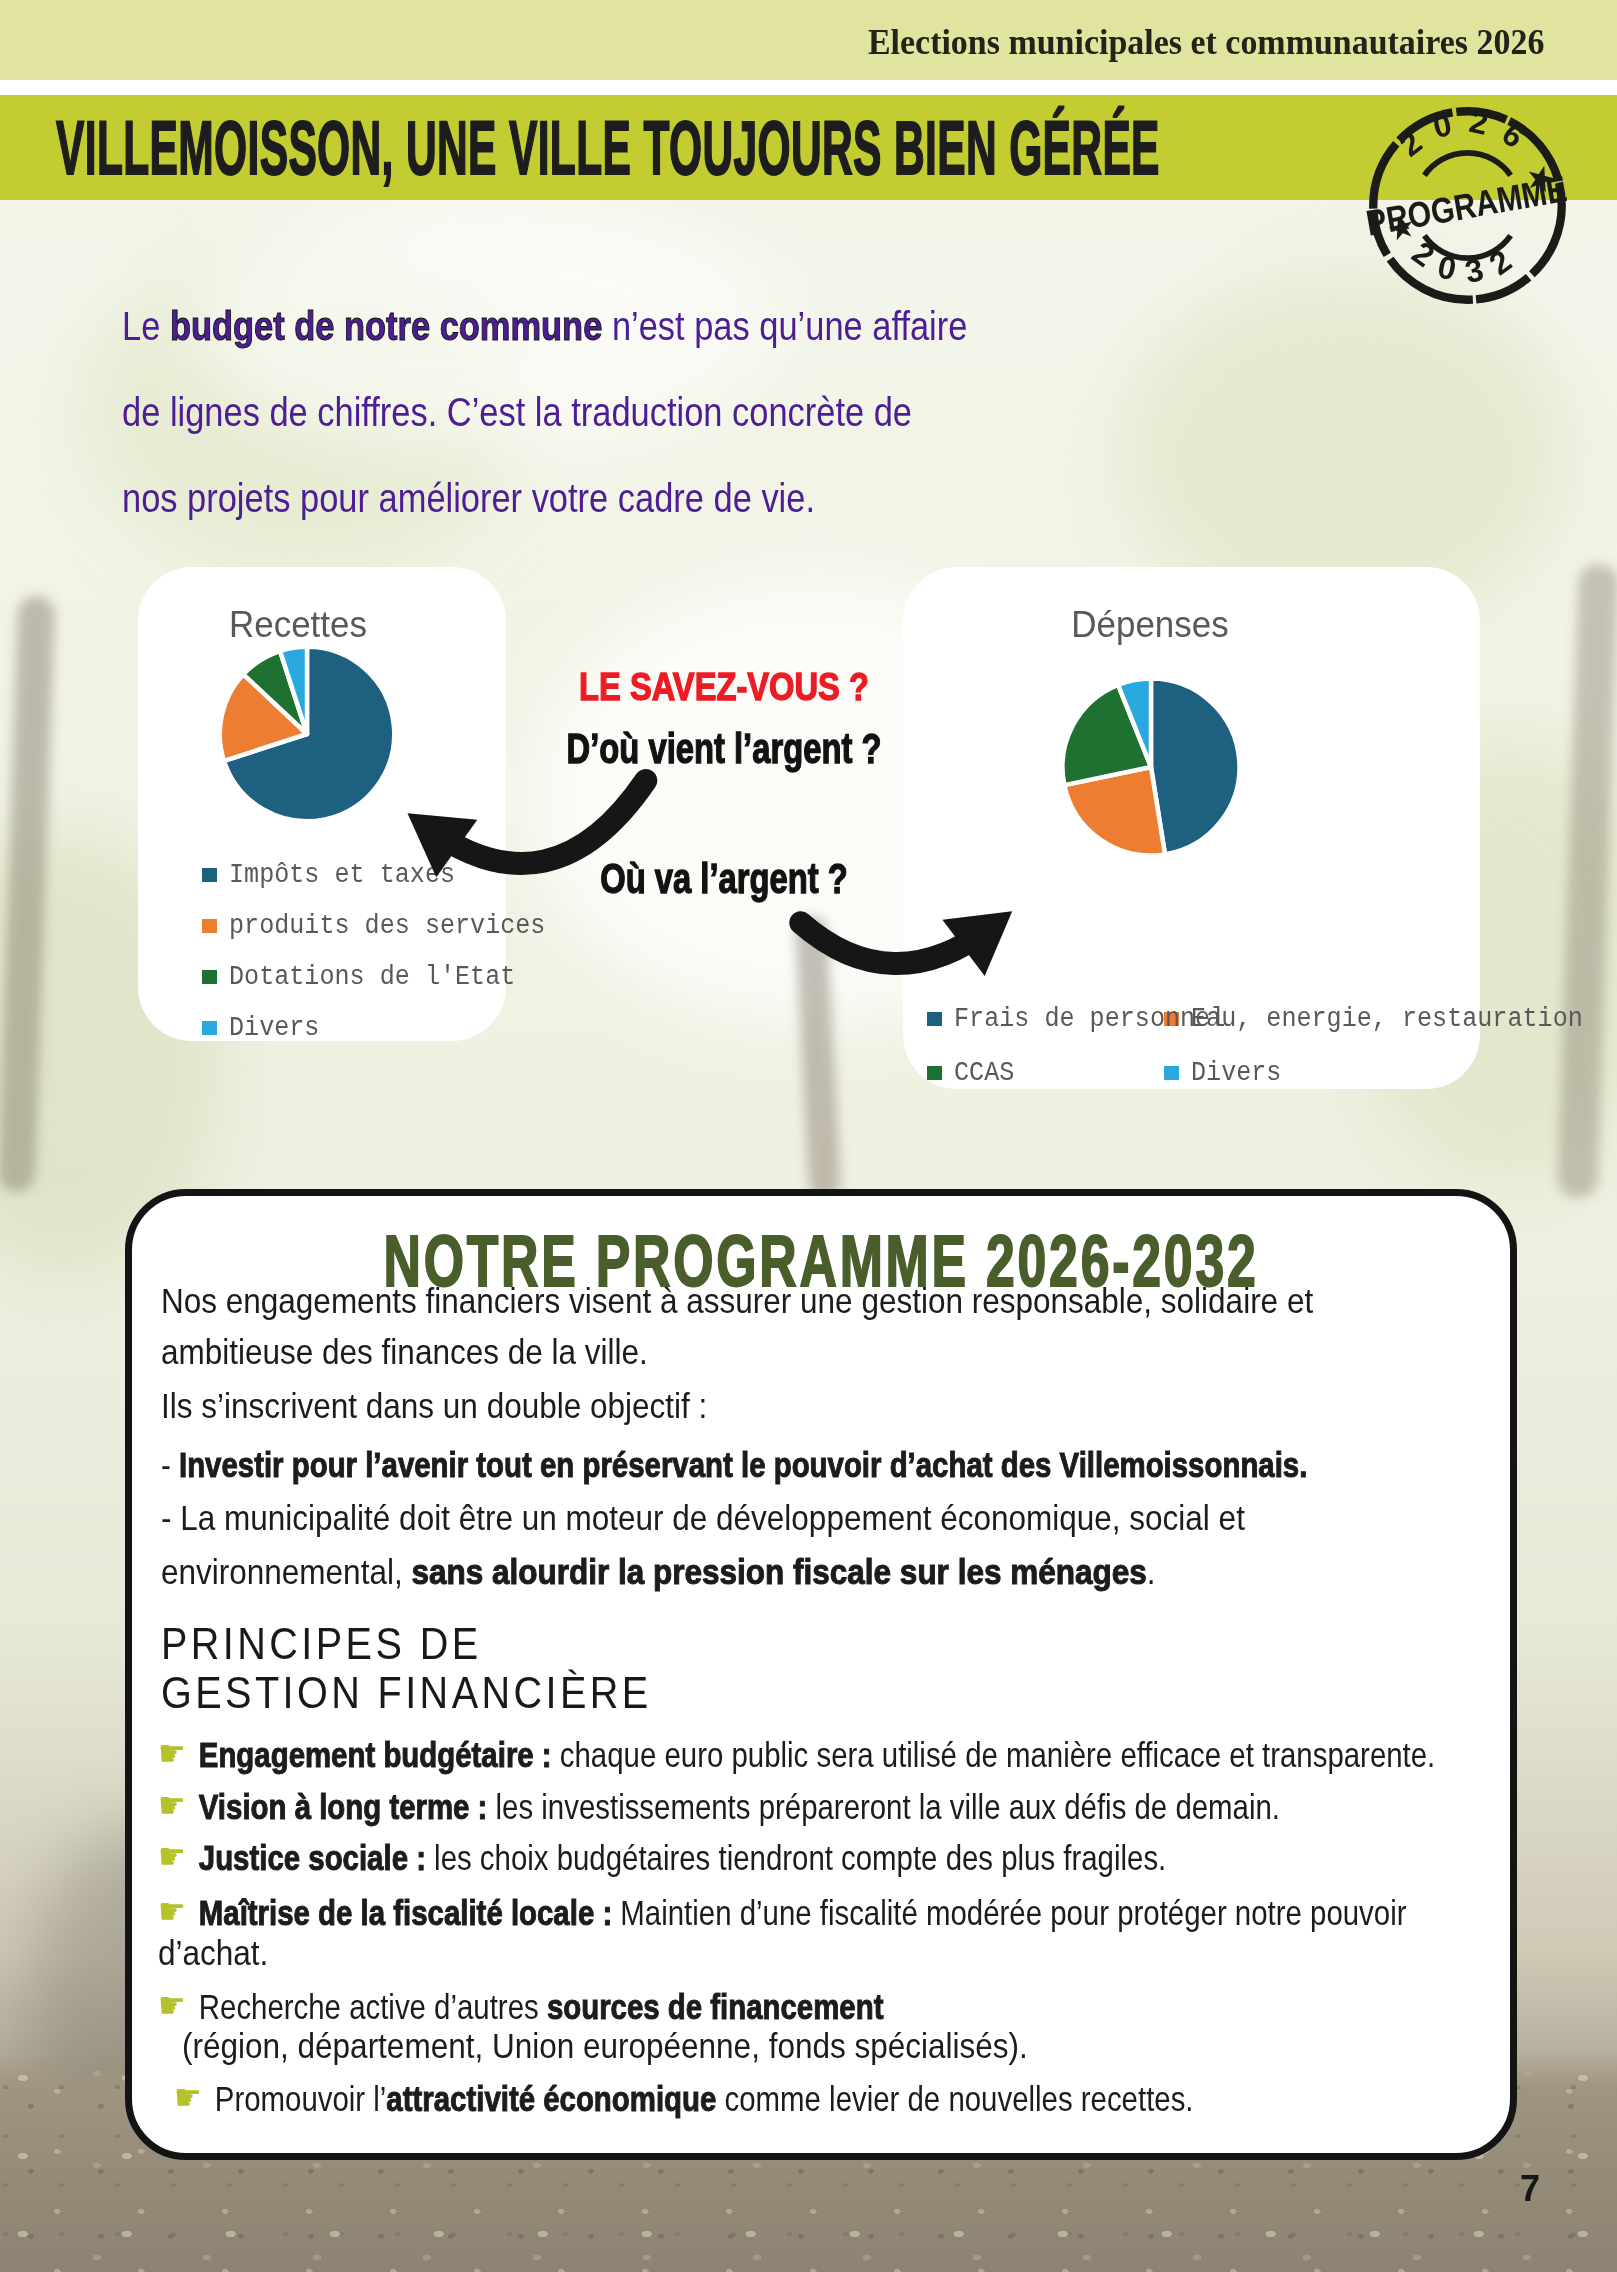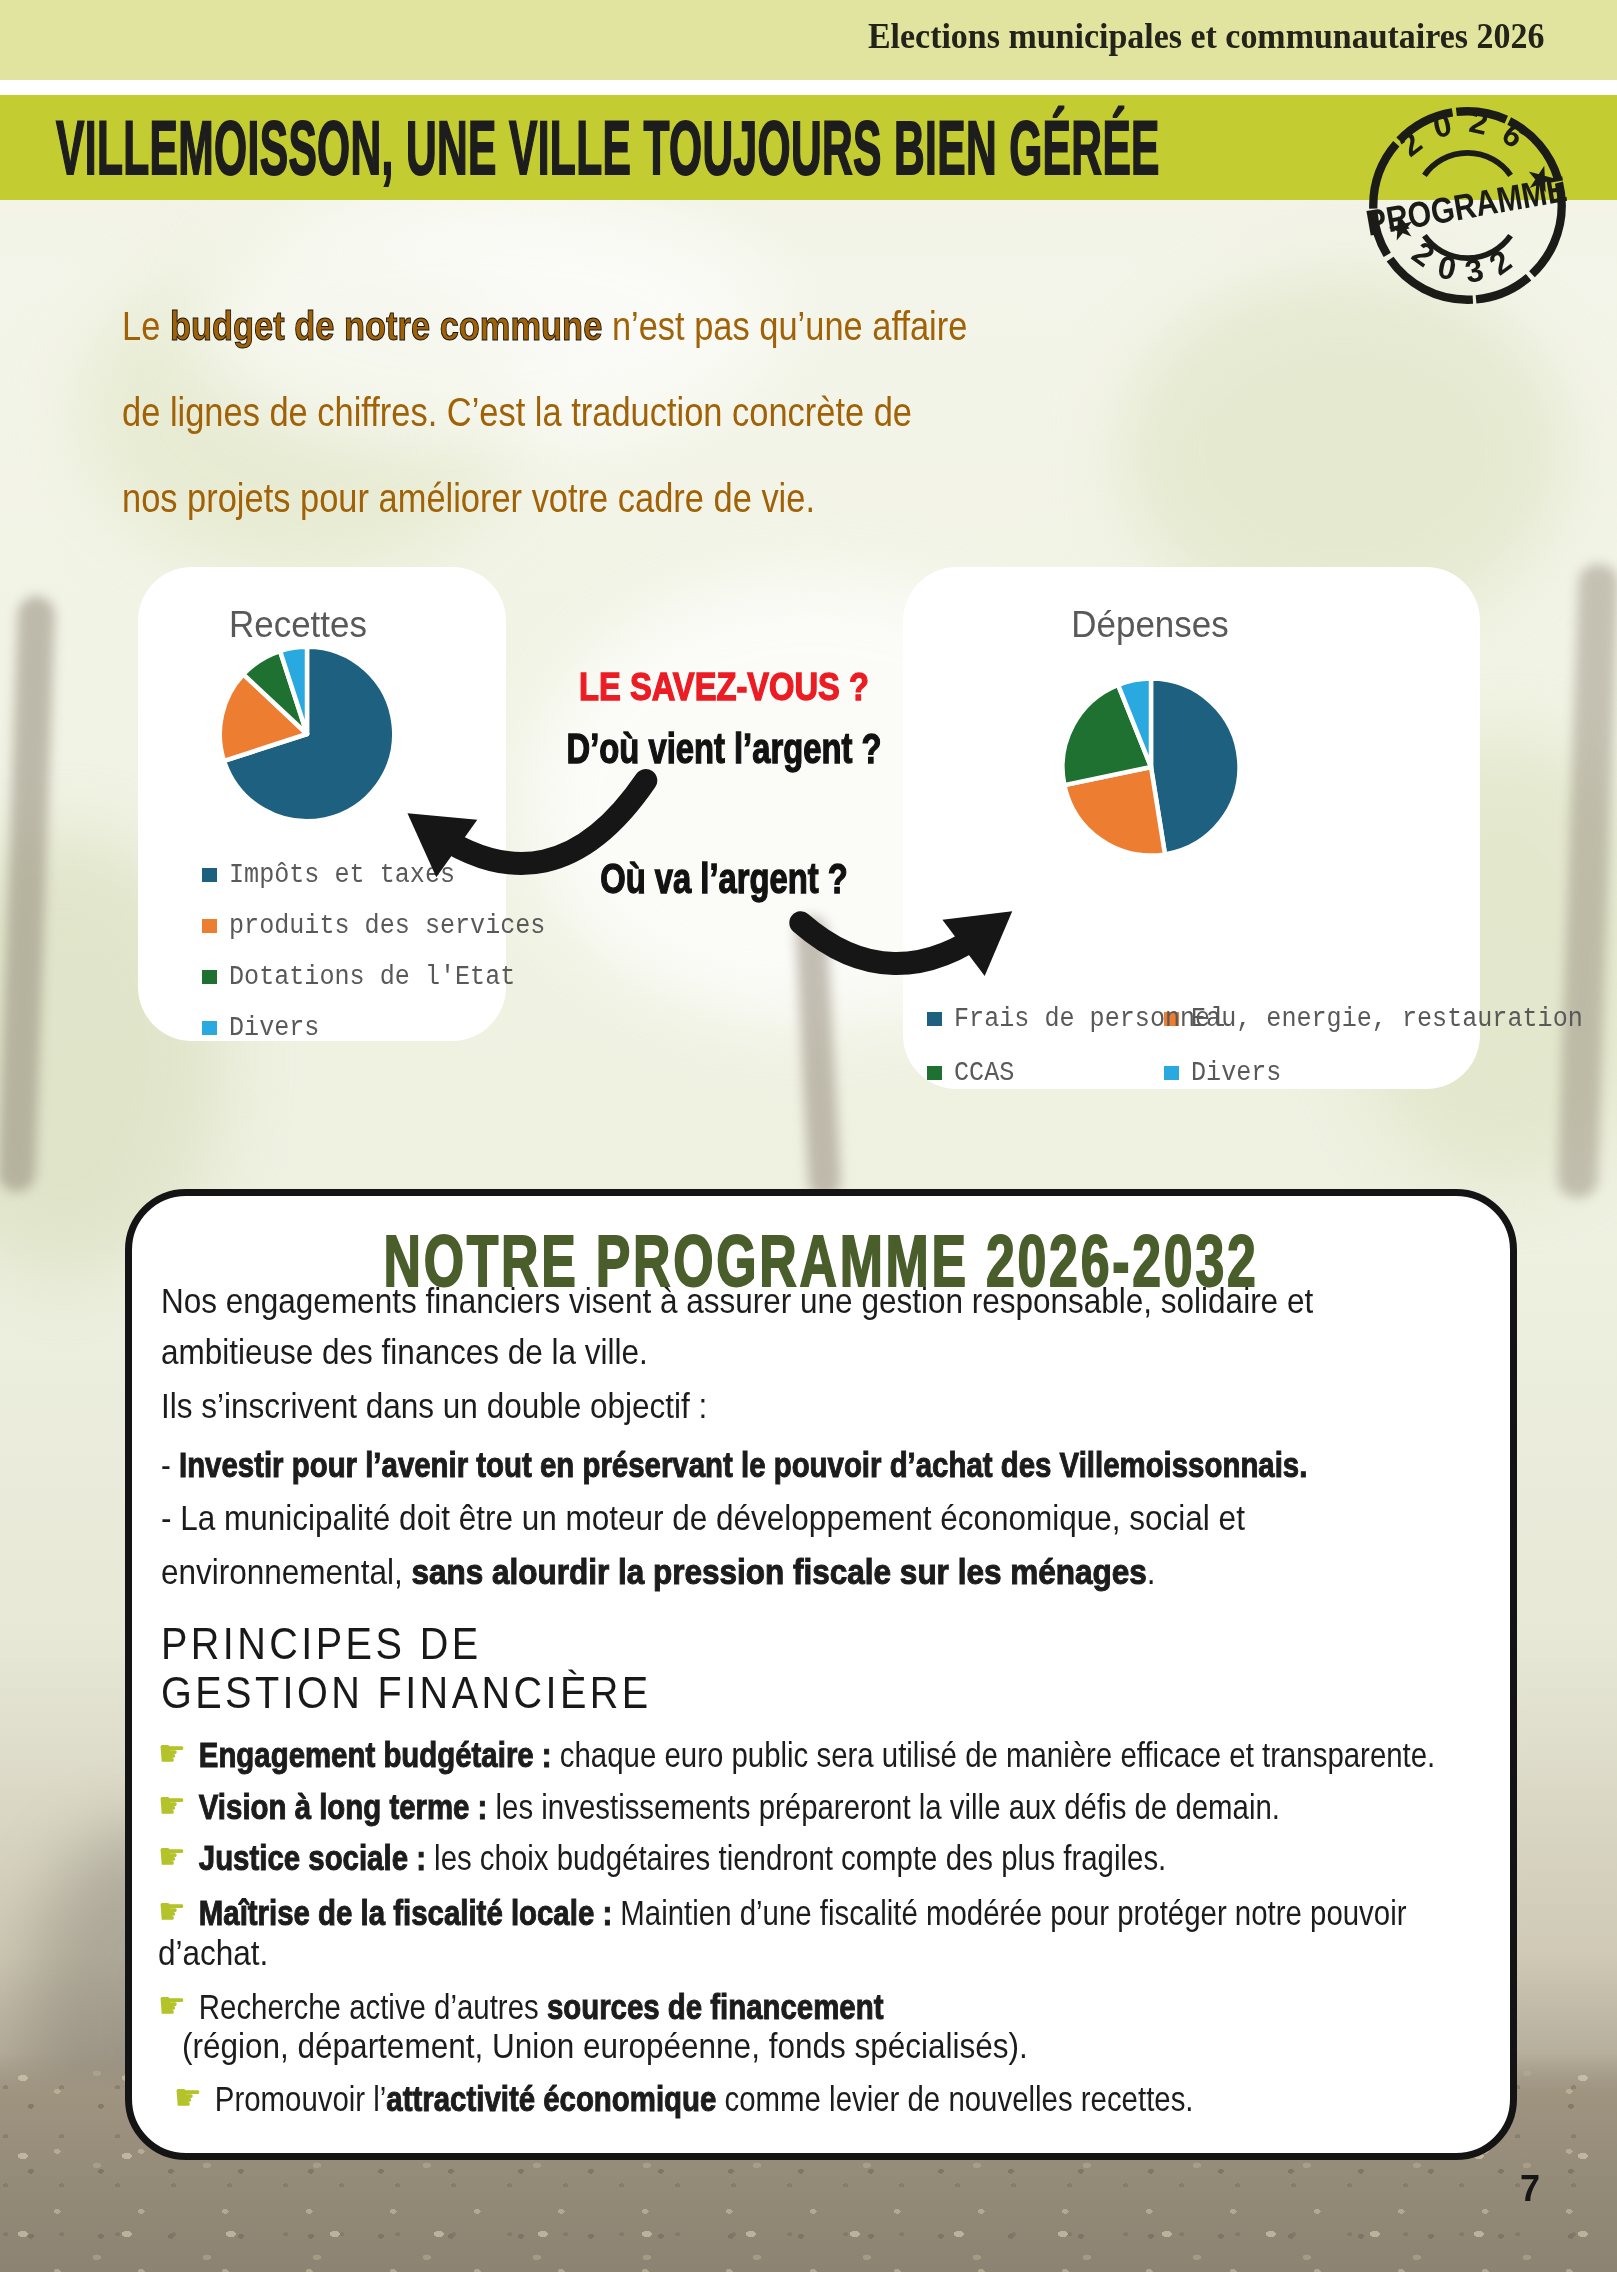--- a/index.html
+++ b/index.html
@@ -14,30 +14,30 @@
     background:linear-gradient(180deg,rgba(158,148,130,0) 0%,#9e9480 18%,#948a78 60%,#8d8372 100%);}
   #ground:after{content:"";position:absolute;inset:0;opacity:.55;
     background-image:
       radial-gradient(ellipse 8.3px 5.1px at 22% 32%,#ded8bc 0 60%,transparent 62%),
       radial-gradient(ellipse 5.8px 3.8px at 68% 64%,#cdc5a8 0 60%,transparent 62%),
       radial-gradient(ellipse 5.1px 3.8px at 44% 82%,#6f675a 0 60%,transparent 62%),
       radial-gradient(ellipse 7px 4.5px at 88% 22%,#b8ae92 0 60%,transparent 62%),
       radial-gradient(ellipse 4.5px 3.2px at 10% 70%,#7a7263 0 60%,transparent 62%);
     background-size:104px 78px,84px 60px,70px 65px,110px 92px,56px 49px;}
   
-  #masthead{left:0;top:0;width:1617px;height:80px;background:#e0e49e;display:flex;align-items:flex-end;justify-content:flex-end;padding:0 73px 23px 0;box-sizing:border-box;}
+  #masthead{left:0;top:0;width:1617px;height:80px;background:#e0e49e;display:flex;align-items:flex-end;justify-content:flex-end;padding:0 73px 17px 0;box-sizing:border-box;}
   #masthead .t{font-family:"Liberation Serif",serif;font-weight:700;font-size:35px;color:#23231a;letter-spacing:0px;transform:scaleX(.97);transform-origin:right center;}
   #gap-white{left:0;top:80px;width:1617px;height:14.7px;background:#ffffff;}
   #greenbar{left:0;top:95px;width:1617px;height:105px;background:#c3cc30;}
   #pagetitle{position:absolute;left:56px;top:0;height:105px;display:flex;align-items:center;font-weight:700;font-size:76px;color:#1d1d1d;-webkit-text-stroke:1.9px #1d1d1d;letter-spacing:0.6px;transform:scaleX(.56);transform-origin:left center;white-space:nowrap;}
   
   #stamp{left:1363px;top:101px;width:209px;height:209px;z-index:3;}
   #stamp text{font-family:"Liberation Sans",sans-serif;font-weight:700;fill:#1b1b18;}
   
-  #intro{left:122px;top:283px;width:974px;font-size:41px;line-height:86px;color:#a16207;z-index:2;}
+  #intro{left:122px;top:283px;width:974px;font-size:41px;line-height:86px;color:#4c1d95;z-index:2;}
   #intro .ln{white-space:nowrap;transform:scaleX(.84);transform-origin:left center;}
   #intro b{font-weight:700;-webkit-text-stroke:1px #141414;}
   
   .card{position:absolute;background:#ffffff;border-radius:54px;z-index:2;}
   #card-recettes{left:138px;top:567px;width:368px;height:474px;}
   #card-depenses{left:903px;top:567px;width:577px;height:522px;}
   .card-title{position:absolute;text-align:center;font-size:36px;color:#595959;transform:scaleX(.97);}
   #card-recettes .card-title{left:0;width:320px;top:37px;}
   #card-depenses .card-title{left:61px;width:372px;top:37px;}
   .legend{position:absolute;font-family:Liberation Mono, monospace;}

